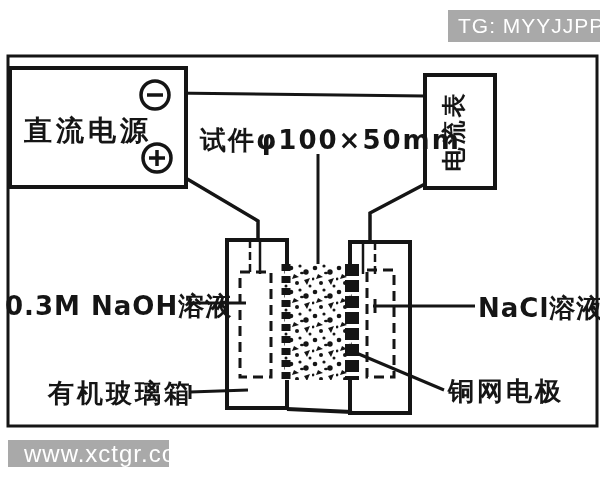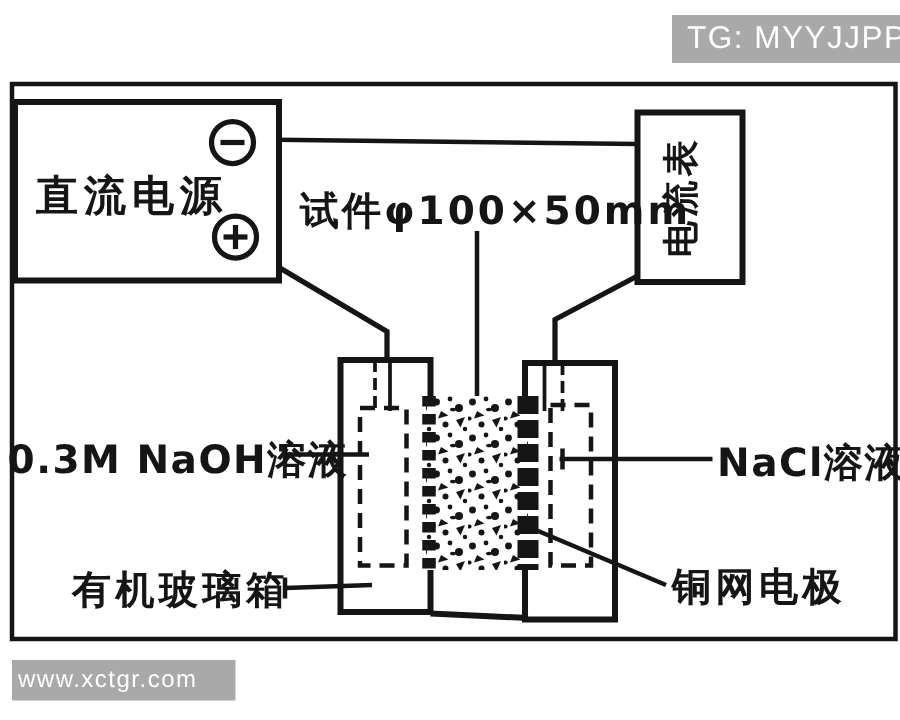--- a/index.html
+++ b/index.html
@@ -8,21 +8,21 @@
     background:#ffffff;
     font-family:"DejaVu Sans",sans-serif;
   }
   .wm{
     position:absolute;display:flex;align-items:center;
     font-family:"Liberation Sans",sans-serif;
     color:#ffffff;background:#a9a9a9;
     letter-spacing:1px;
   }
   .wm-top{left:448px;top:10px;width:148px;height:32px;font-size:21px;padding-left:10px;}
-  .wm-bottom{left:8px;top:440px;width:145px;height:27px;font-size:16px;padding-left:4px;}
+  .wm-bottom{left:8px;top:440px;width:145px;height:27px;font-size:24px;padding-left:16px;}
   svg{position:absolute;left:0;top:0;}
   svg text{
     font-family:"DejaVu Sans",sans-serif;
     font-weight:bold;
     fill:#151515;
   }
 </style>
 </head>
 <body>
 

